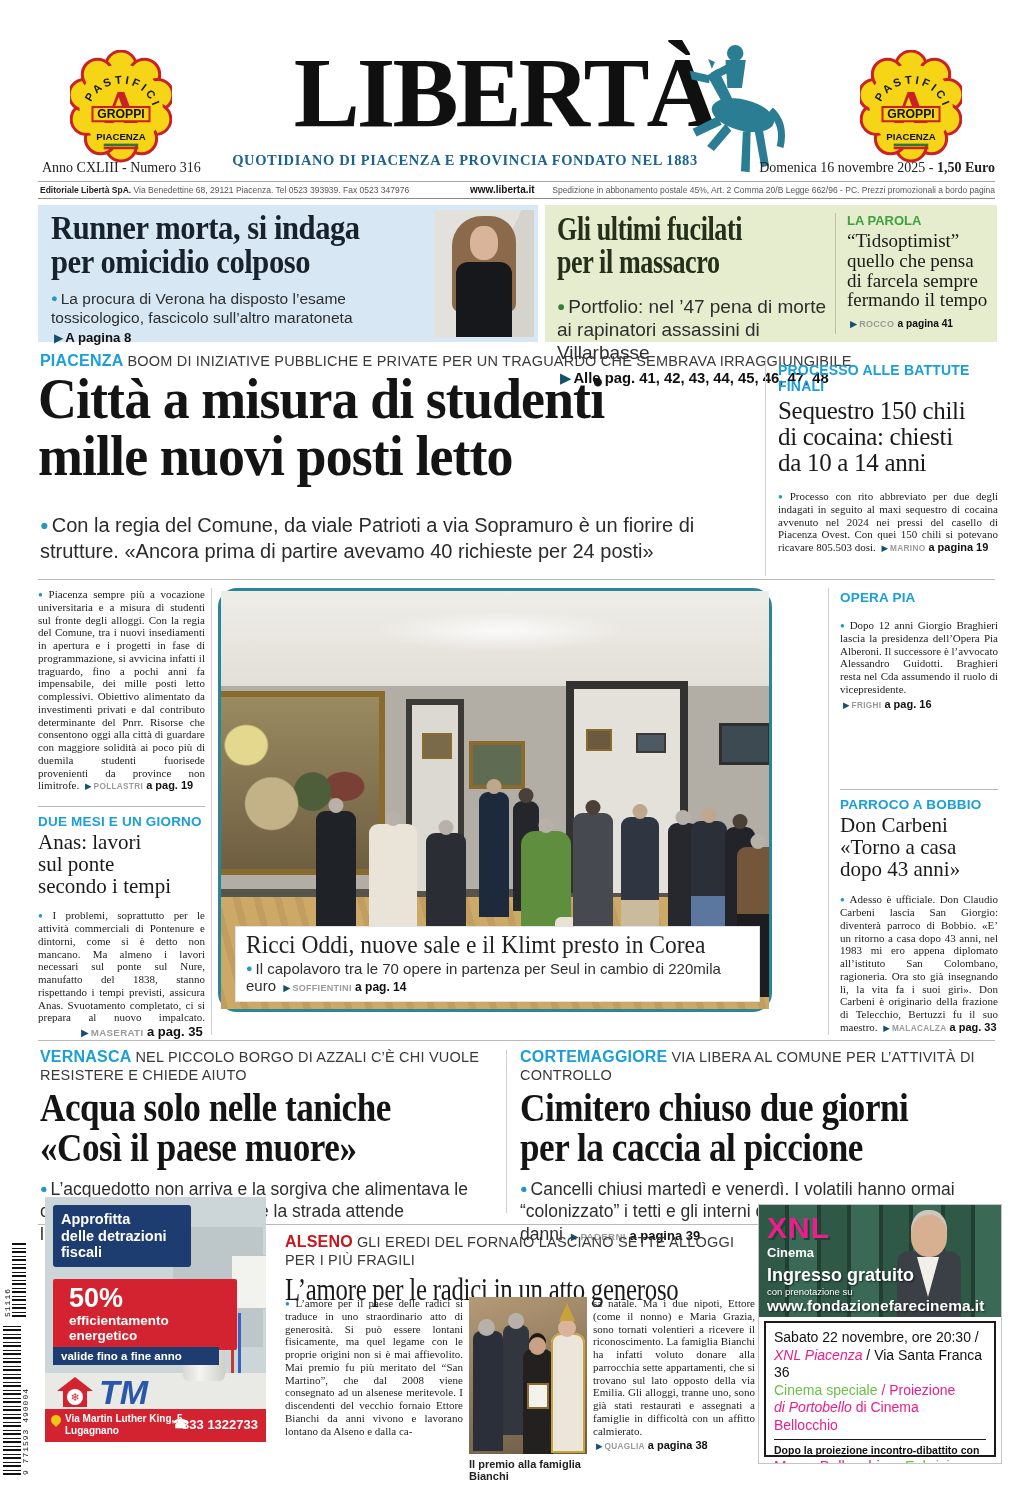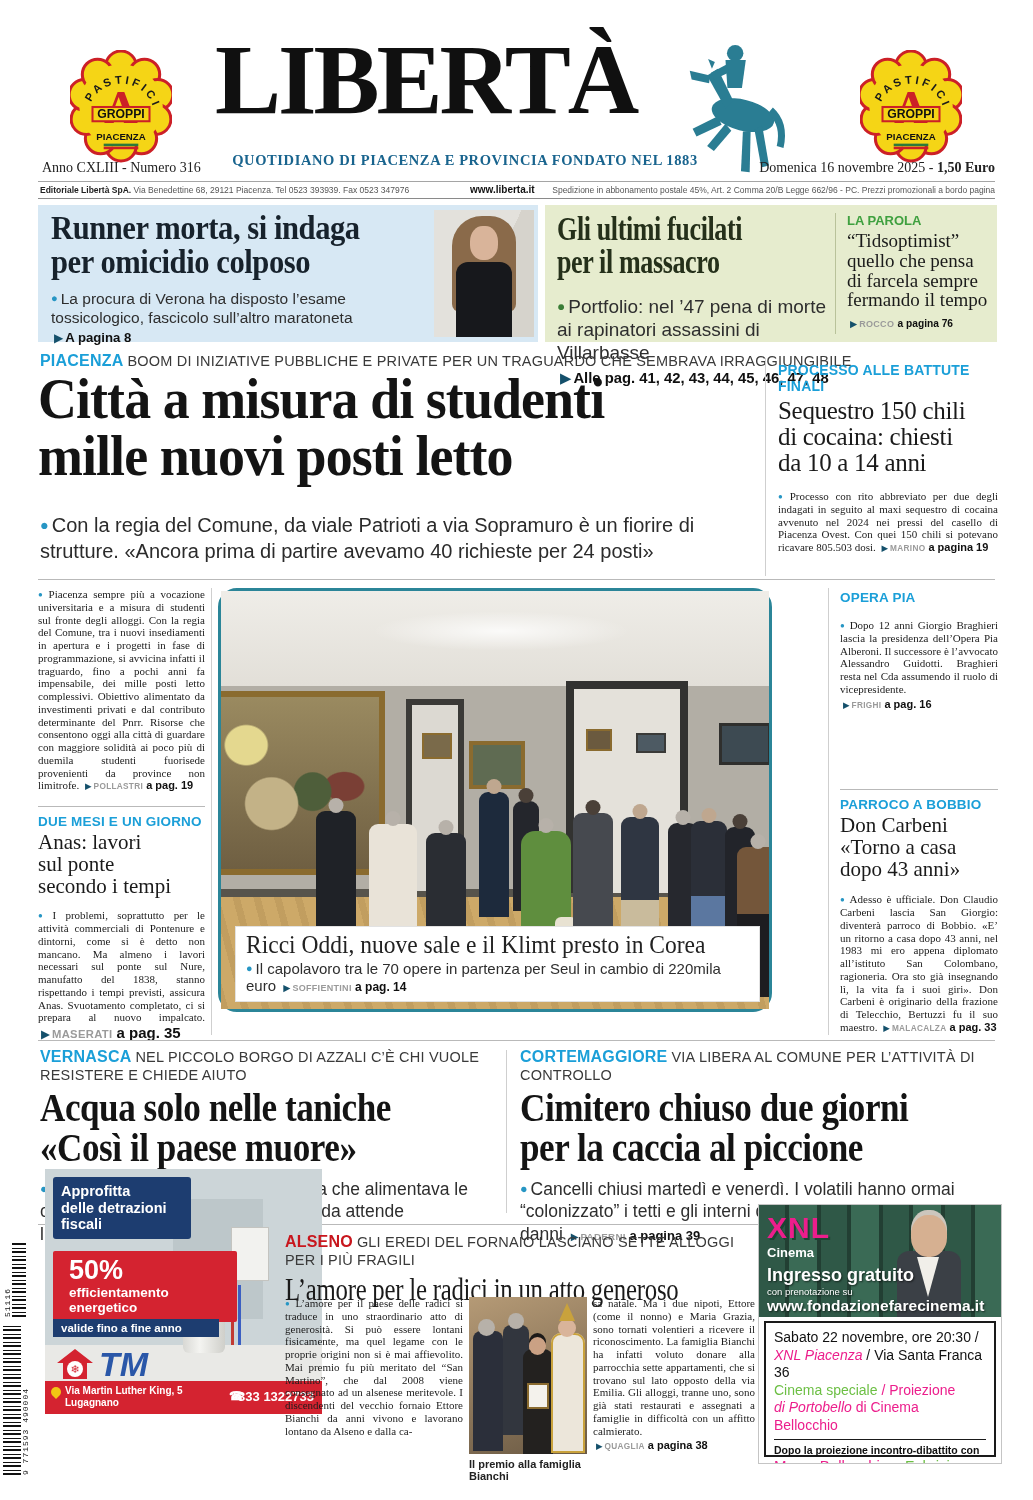--- a/index.html
+++ b/index.html
@@ -100,21 +100,21 @@
         <text x="50" y="72" text-anchor="middle" font-family="Liberation Serif,serif" font-size="46" font-weight="bold" fill="#cc2027">A</text>
         <rect x="22" y="56" width="56" height="14" fill="#f5d516" stroke="#cc2027" stroke-width="2"></rect>
         <text x="50" y="67" text-anchor="middle" font-family="Liberation Sans,sans-serif" font-size="12" font-weight="bold" fill="#111">GROPPI</text>
         <text x="50" y="88" text-anchor="middle" font-family="Liberation Sans,sans-serif" font-size="9.5" font-weight="bold" fill="#111">PIACENZA</text>
         <rect x="33" y="92" width="34" height="2.5" fill="#2c7a3a"></rect>
           <rect x="33" y="95" width="34" height="2.5" fill="#cc2027"></rect>
       </g>
     </svg>
   </div>
 
-  <div class="abs title" style="left:215px;top:23px;width:500px;text-align:left;font-size:99px;">LIBERTÀ</div>
+  <div class="abs title" style="left:215px;top:36px;width:500px;text-align:right;font-size:99px;">LIBERTÀ</div>
   <div class="abs" style="left:660px;top:33px;width:160px;height:145px;">
     <svg viewBox="0 0 130 150" width="160" height="145">
       <g fill="#2a7d93">
         <ellipse cx="68" cy="85" rx="33" ry="16" transform="rotate(14 68 85)"></ellipse>
         <path d="M50,78 L31,44 L42,37 L58,70 Z"></path>
         <path d="M34,44 l-21,-5 l2,9 l18,4 z"></path>
         <path d="M36,37 l-4,-10 l7,3 z"></path>
         <path d="M42,86 l-26,13 l4,8 l26,-12 z"></path>
         <path d="M50,94 l-19,23 l7,5 l18,-21 z"></path>
         <path d="M88,96 l7,41 l-8,2 l-7,-39 z"></path>
@@ -161,21 +161,21 @@
       <span class="bullet green">●</span><span>Portfolio: nel ’47 pena di morte ai rapinatori assassini di Villarbasse</span>
       <span class="ref"><span class="tri">▶</span><span class="pg" style="font-size:.78em">Alle pag. 41, 42, 43, 44, 45, 46, 47, 48</span></span>
     </div>
     <div class="abs" style="left:290px;top:8px;bottom:8px;width:1px;background:#b9c29a;"></div>
     <div class="abs" style="left:302px;top:8px;width:142px;">
       <div style="font:bold 13px 'Liberation Sans',sans-serif;color:#3fa03f;">LA PAROLA</div>
       <div class="hl-light" style="font-size:19px;white-space:pre-line;margin-top:3px;">“Tidsoptimist”
 quello che pensa
 di farcela sempre
 fermando il tempo</div>
-      <div class="ref" style="margin-top:6px;font-size:12px;"><span class="tri">▶</span><span class="by">ROCCO</span> <span class="pg" style="font-size:.85em">a pagina 76</span></div>
+      <div class="ref" style="margin-top:6px;font-size:12px;"><span class="tri">▶</span><span class="by">ROCCO</span> <span class="pg" style="font-size:.85em">a pagina 41</span></div>
     </div>
   </div>
 
   <div class="abs kick" style="left:40px;top:352px;">
     <span class="tag">PIACENZA</span>
     <span class="txt">BOOM DI INIZIATIVE PUBBLICHE E PRIVATE PER UN TRAGUARDO CHE SEMBRAVA IRRAGGIUNGIBILE</span>
   </div>
   <div class="abs" style="left:38px;top:370px;">
     <span class="hl cond" style="font-size:58px;line-height:.99;transform:scaleX(.93);letter-spacing:-1px;">Città a misura di studenti
 mille nuovi posti letto</span>
@@ -204,21 +204,21 @@
     </div>
   </div>
   <div class="rule" style="left:38px;top:806px;width:167px;height:1px;"></div>
   <div class="abs" style="left:38px;top:814px;width:167px;">
     <div class="ks">DUE MESI E UN GIORNO</div>
     <div class="hl-light" style="font-size:21px;white-space:pre-line;margin-top:3px;">Anas: lavori
 sul ponte
 secondo i tempi</div>
     <div class="bt" style="margin-top:12px;">
       <span class="bullet">●</span><span>I problemi, soprattutto per le attività commerciali di Pontenure e dintorni, come si è detto non mancano. Ma almeno i lavori necessari sul ponte sul Nure, manufatto del 1838, stanno rispettando i tempi previsti, assicura Anas. Svuotamento completato, ci si prepara al nuovo impalcato.</span>
-      <span class="ref" style="font-size:15px;"><span class="tri">▶</span><span class="by">MASERATI</span> <span class="pg">a pag. 35</span></span>
+      <span class="ref" style="font-size:13px;margin-left:40px;"><span class="tri">▶</span><span class="by">MASERATI</span> <span class="pg">a pag. 35</span></span>
     </div>
   </div>
   <div class="vrule" style="left:211px;top:588px;height:447px;"></div>
 
   <div class="abs gallery" style="left:218px;top:588px;width:548px;height:418px;border-radius:19px;">
     <div class="scene">
       <div class="abs" style="left:0;top:0;width:100%;height:95px;background:linear-gradient(#efede8,#e2dfd8);"></div>
       <div class="abs" style="left:0;top:95px;width:100%;height:205px;background:#b2aea5;"></div>
       <div class="abs" style="left:0;top:298px;width:100%;height:8px;background:#57544c;"></div>
       <div class="abs" style="left:0;top:306px;width:100%;height:112px;background:#cda968 repeating-linear-gradient(75deg,rgba(90,60,20,.10) 0 7px,rgba(0,0,0,0) 7px 20px);"></div>
@@ -320,21 +320,21 @@
     <div style="display:flex;height:74px;">
       <div class="vtext" style="height:74px;">51116</div>
       <div class="bars" style="width:14px;height:74px;"></div>
     </div>
     <div style="display:flex;height:152px;margin-top:6px;">
       <div class="bars" style="width:18px;height:152px;"></div>
       <div class="vtext" style="height:152px;">9 771593 490004</div>
     </div>
   </div>
 
-  <div class="abs" style="left:45px;top:1169px;width:277px;height:245px;background:linear-gradient(180deg,#ccd5d8 0 72%,#e9e9e6 72% 100%);overflow:hidden;">
+  <div class="abs" style="left:45px;top:1197px;width:221px;height:245px;background:linear-gradient(180deg,#ccd5d8 0 72%,#e9e9e6 72% 100%);overflow:hidden;">
     <div class="abs" style="left:128px;top:30px;width:90px;height:120px;background:#bdc7ca;"></div>
     <div class="abs" style="left:138px;top:92px;width:42px;height:92px;background:linear-gradient(90deg,#d8d8d4,#f4f4f1 40%,#cfcfca);border-radius:20px 20px 6px 6px;"></div>
     <div class="abs" style="left:186px;top:58px;width:36px;height:52px;background:#f2f2ef;border:1px solid #c4c4c0;"></div>
     <div class="abs" style="left:186px;top:116px;width:3px;height:60px;background:#c23b33;"></div>
     <div class="abs" style="left:193px;top:116px;width:3px;height:60px;background:#3b5fc2;"></div>
     <div class="abs tm-white" style="left:8px;top:8px;width:122px;padding:6px 8px;background:#1d3d70;border-radius:3px;font-size:14.5px;line-height:1.15;white-space:pre-line;">Approfitta
 delle detrazioni
 fiscali</div>
     <div class="abs" style="left:8px;top:82px;width:152px;padding:4px 16px 6px;background:#d42330;border-radius:2px;">
       <span class="tm-white" style="font-size:27px;">50%</span>

